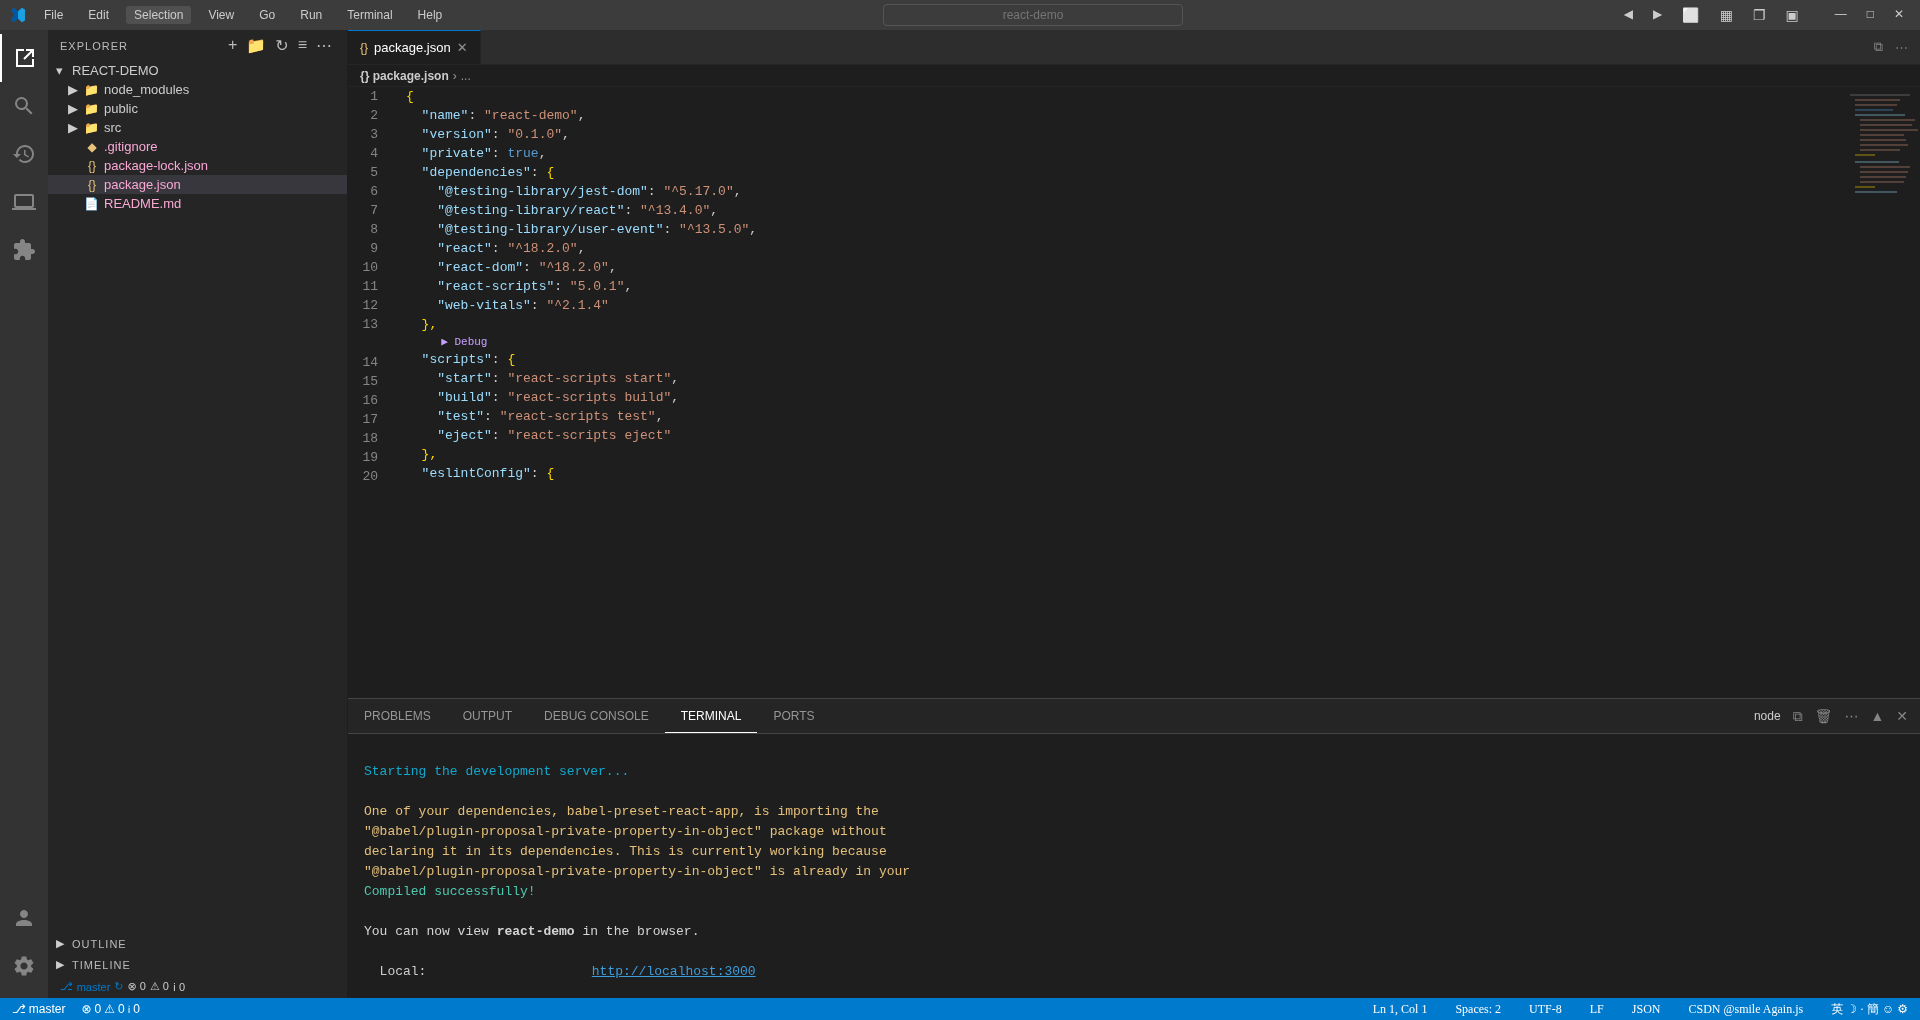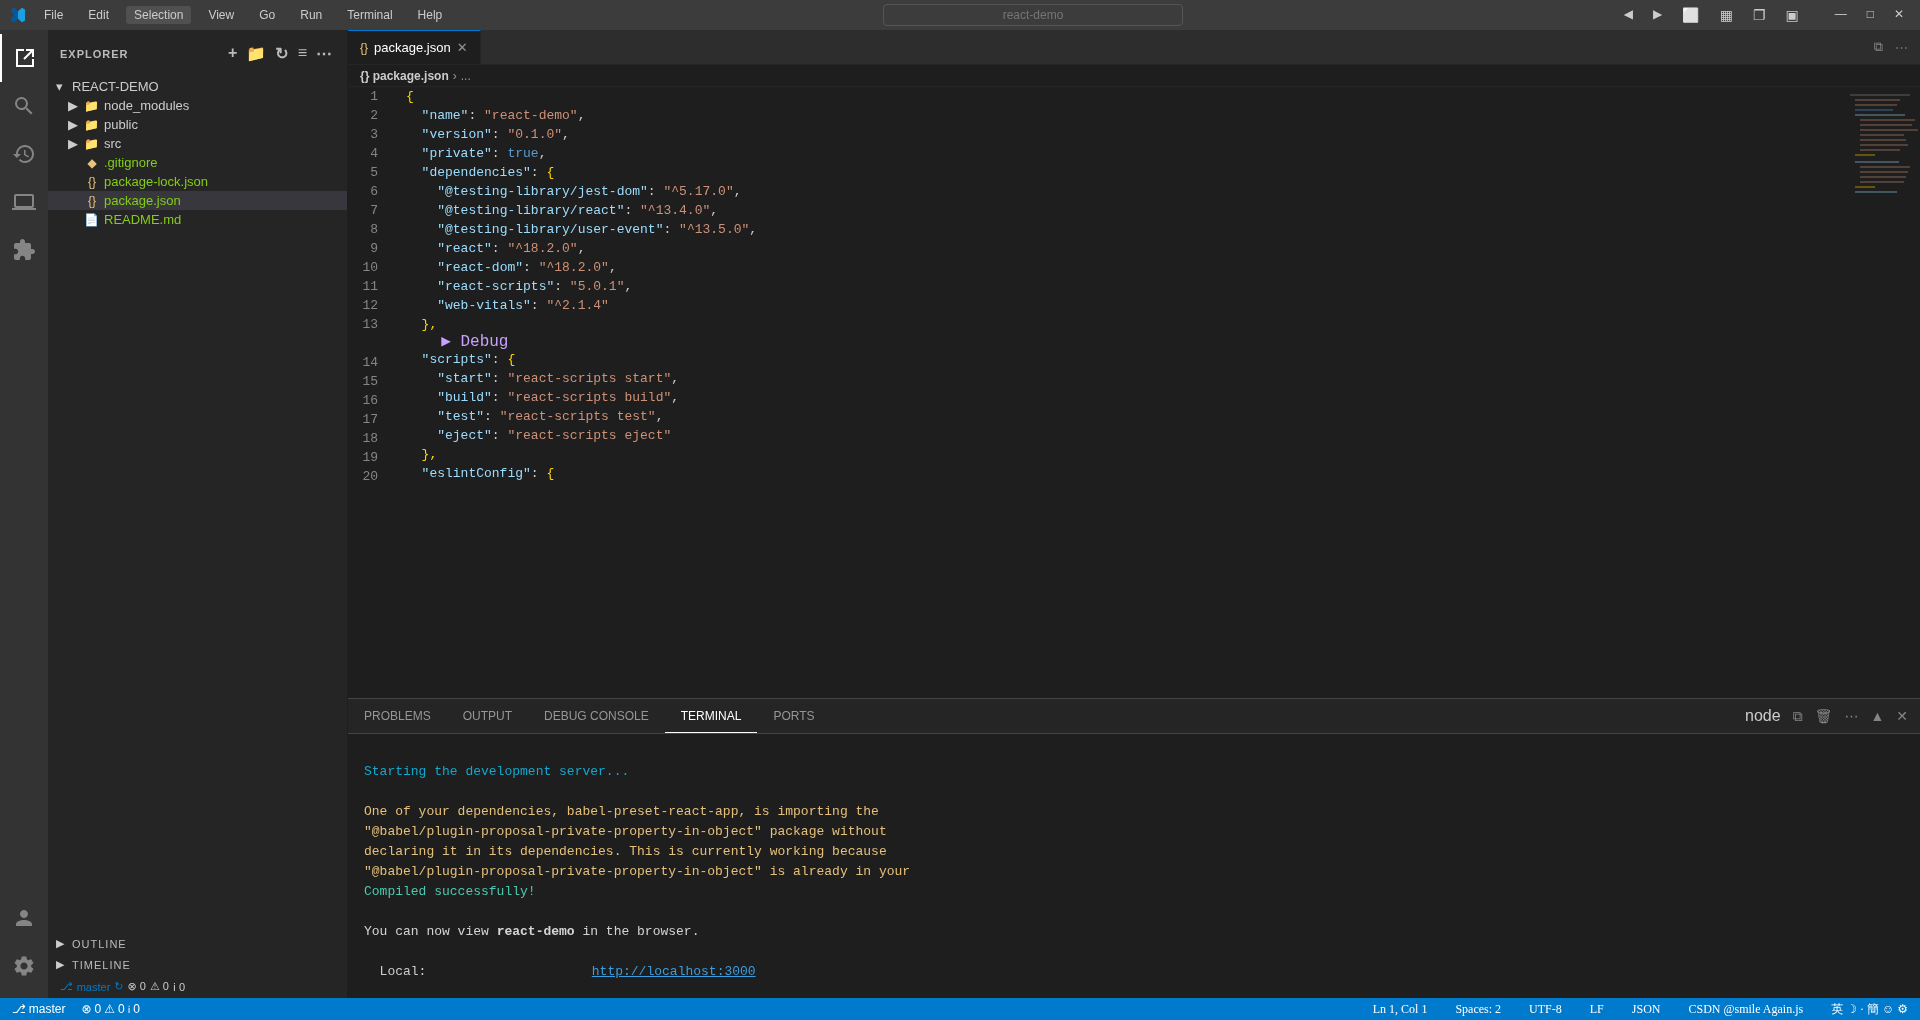--- a/index.html
+++ b/index.html
@@ -23,28 +23,28 @@
     
     #activitybar { width: 48px; background: #333333; display: flex; flex-direction: column; align-items: center; padding-top: 4px; flex-shrink: 0; }
     .activity-icon { width: 48px; height: 48px; display: flex; align-items: center; justify-content: center; cursor: pointer; color: #858585; position: relative; }
     .activity-icon.active { color: #ffffff; border-left: 2px solid #ffffff; }
     .activity-icon svg { width: 24px; height: 24px; }
     .activity-spacer { flex: 1; }
     .activity-bottom { display: flex; flex-direction: column; align-items: center; padding-bottom: 8px; }
 
     
     #sidebar { width: 300px; background: #252526; flex-shrink: 0; display: flex; flex-direction: column; border-right: 1px solid #1e1e1e; }
-    .sidebar-header { display: flex; justify-content: space-between; align-items: center; padding: 12px 12px; color: #bbb; font-size: 11px; font-weight: bold; letter-spacing: 1px; text-transform: uppercase; }
+    .sidebar-header { display: flex; justify-content: space-between; align-items: center; padding: 4px 12px; color: #bbb; font-size: 11px; font-weight: normal; letter-spacing: 1px; text-transform: uppercase; }
     .sidebar-header-actions { display: flex; gap: 4px; }
     .sidebar-header-actions span { cursor: pointer; padding: 2px; color: #bbb; font-size: 16px; }
     .tree-item { display: flex; align-items: center; padding: 2px 0 2px 8px; cursor: pointer; font-size: 13px; user-select: none; }
     .tree-item.active { background: #37373d; }
     .tree-item .arrow { width: 16px; display: inline-block; color: #ccc; }
     .tree-item .file-icon { width: 16px; margin-right: 4px; display: inline-flex; align-items: center; justify-content: center; font-size: 12px; }
-    .tree-item .file-name { color: #84cc16; }
+    .tree-item .file-name { color: #f9a8d4; }
     .tree-item .file-name.folder { color: #cccccc; font-weight: normal; }
     .indent-1 { padding-left: 20px; }
 
     
     #editor-area { flex: 1; display: flex; flex-direction: column; overflow: hidden; }
 
     
     #tab-bar { height: 35px; background: #2d2d2d; display: flex; align-items: stretch; flex-shrink: 0; border-bottom: 1px solid #252526; }
     .tab { display: flex; align-items: center; padding: 0 12px; gap: 6px; background: #2d2d2d; color: #969696; font-size: 13px; cursor: pointer; border-right: 1px solid #252526; min-width: 120px; }
     .tab.active { background: #1e1e1e; color: #ffffff; border-top: 1px solid #0078d4; }
@@ -314,21 +314,21 @@
           <div class="code-line">&nbsp;&nbsp;<span class="c-key">"private"</span><span class="c-colon">: </span><span class="c-bool">true</span><span class="c-comma">,</span></div>
           <div class="code-line">&nbsp;&nbsp;<span class="c-key">"dependencies"</span><span class="c-colon">: </span><span class="c-brace">{</span></div>
           <div class="code-line">&nbsp;&nbsp;&nbsp;&nbsp;<span class="c-key">"@testing-library/jest-dom"</span><span class="c-colon">: </span><span class="c-string">"^5.17.0"</span><span class="c-comma">,</span></div>
           <div class="code-line">&nbsp;&nbsp;&nbsp;&nbsp;<span class="c-key">"@testing-library/react"</span><span class="c-colon">: </span><span class="c-string">"^13.4.0"</span><span class="c-comma">,</span></div>
           <div class="code-line">&nbsp;&nbsp;&nbsp;&nbsp;<span class="c-key">"@testing-library/user-event"</span><span class="c-colon">: </span><span class="c-string">"^13.5.0"</span><span class="c-comma">,</span></div>
           <div class="code-line">&nbsp;&nbsp;&nbsp;&nbsp;<span class="c-key">"react"</span><span class="c-colon">: </span><span class="c-string">"^18.2.0"</span><span class="c-comma">,</span></div>
           <div class="code-line">&nbsp;&nbsp;&nbsp;&nbsp;<span class="c-key">"react-dom"</span><span class="c-colon">: </span><span class="c-string">"^18.2.0"</span><span class="c-comma">,</span></div>
           <div class="code-line">&nbsp;&nbsp;&nbsp;&nbsp;<span class="c-key">"react-scripts"</span><span class="c-colon">: </span><span class="c-string">"5.0.1"</span><span class="c-comma">,</span></div>
           <div class="code-line">&nbsp;&nbsp;&nbsp;&nbsp;<span class="c-key">"web-vitals"</span><span class="c-colon">: </span><span class="c-string">"^2.1.4"</span></div>
           <div class="code-line">&nbsp;&nbsp;<span class="c-brace">},</span></div>
-          <div class="code-line" style="height:16px; padding-left:4px;">&nbsp;&nbsp;&nbsp;&nbsp;<span style="color:#c8a0ff; font-size:16px;">▶ Debug</span></div>
+          <div class="code-line" style="height:16px; padding-left:4px;">&nbsp;&nbsp;&nbsp;&nbsp;<span style="color:#c8a0ff; font-size:11px;">▶ Debug</span></div>
           <div class="code-line">&nbsp;&nbsp;<span class="c-key">"scripts"</span><span class="c-colon">: </span><span class="c-brace">{</span></div>
           <div class="code-line">&nbsp;&nbsp;&nbsp;&nbsp;<span class="c-key">"start"</span><span class="c-colon">: </span><span class="c-string">"react-scripts start"</span><span class="c-comma">,</span></div>
           <div class="code-line">&nbsp;&nbsp;&nbsp;&nbsp;<span class="c-key">"build"</span><span class="c-colon">: </span><span class="c-string">"react-scripts build"</span><span class="c-comma">,</span></div>
           <div class="code-line">&nbsp;&nbsp;&nbsp;&nbsp;<span class="c-key">"test"</span><span class="c-colon">: </span><span class="c-string">"react-scripts test"</span><span class="c-comma">,</span></div>
           <div class="code-line">&nbsp;&nbsp;&nbsp;&nbsp;<span class="c-key">"eject"</span><span class="c-colon">: </span><span class="c-string">"react-scripts eject"</span></div>
           <div class="code-line">&nbsp;&nbsp;<span class="c-brace">},</span></div>
           <div class="code-line">&nbsp;&nbsp;<span class="c-key">"eslintConfig"</span><span class="c-colon">: </span><span class="c-brace">{</span></div>
         </div>
         <div id="minimap">
           <svg width="80" height="400" viewBox="0 0 80 400">
@@ -358,21 +358,21 @@
 
       <div id="bottom-panel">
         <div id="panel-tabs">
           <div class="panel-tab">PROBLEMS</div>
           <div class="panel-tab">OUTPUT</div>
           <div class="panel-tab">DEBUG CONSOLE</div>
           <div class="panel-tab active">TERMINAL</div>
           <div class="panel-tab">PORTS</div>
           <div class="panel-spacer"></div>
           <div class="panel-actions">
-            <span style="color:#ccc; font-size:16px;">node</span>
+            <span style="color:#ccc; font-size:12px;">node</span>
             <span>⧉</span>
             <span>🗑</span>
             <span>⋯</span>
             <span>▲</span>
             <span>✕</span>
           </div>
         </div>
 
         <div id="terminal">
           <br>

